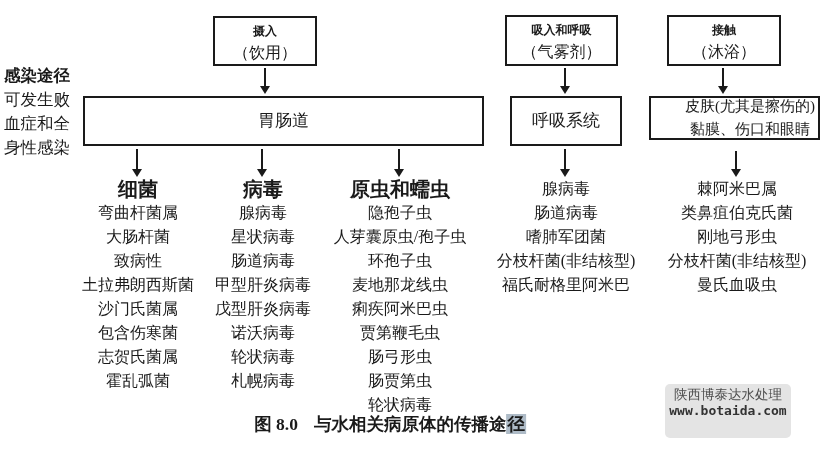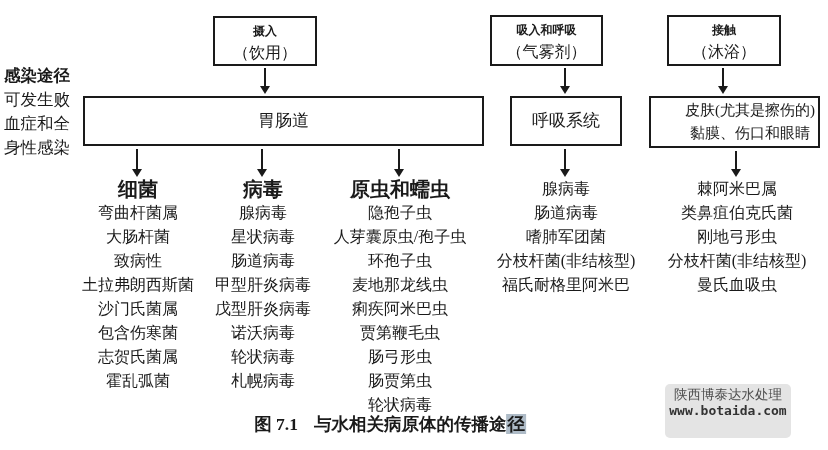--- a/index.html
+++ b/index.html
@@ -55,40 +55,40 @@
     <div class="hd">感染途径</div>
     <div>可发生败</div>
     <div>血症和全</div>
     <div>身性感染</div>
   </div>
 
   <div class="box" style="left:213px;top:16px;width:104px;height:50px;">
     <div class="b1">摄入</div>
     <div class="b2">（饮用）</div>
   </div>
-  <div class="box" style="left:490px;top:15px;width:113px;height:51px;">
+  <div class="box" style="left:505px;top:15px;width:113px;height:51px;">
     <div class="b1">吸入和呼吸</div>
     <div class="b2">（气雾剂）</div>
   </div>
   <div class="box" style="left:667px;top:15px;width:114px;height:51px;">
     <div class="b1">接触</div>
     <div class="b2">（沐浴）</div>
   </div>
 
   <div class="arrow" style="left:264px;top:68px;height:18px;"></div>
   <div class="arrow" style="left:564px;top:68px;height:18px;"></div>
   <div class="arrow" style="left:722px;top:68px;height:18px;"></div>
 
   <div class="box" style="left:83px;top:96px;width:401px;height:50px;">
     <div class="single">胃肠道</div>
   </div>
   <div class="box" style="left:510px;top:96px;width:112px;height:50px;">
     <div class="single">呼吸系统</div>
   </div>
-  <div class="box" style="left:649px;top:96px;width:171px;height:52px;padding-left:31px;">
+  <div class="box" style="left:649px;top:96px;width:171px;height:44px;padding-left:31px;">
     <div class="skin">皮肤(尤其是擦伤的)</div>
     <div class="skin">黏膜、伤口和眼睛</div>
   </div>
 
   <div class="arrow" style="left:136px;top:149px;height:20px;"></div>
   <div class="arrow" style="left:261px;top:149px;height:20px;"></div>
   <div class="arrow" style="left:398px;top:149px;height:20px;"></div>
   <div class="arrow" style="left:564px;top:149px;height:20px;"></div>
   <div class="arrow" style="left:735px;top:151px;height:18px;"></div>
 
@@ -139,21 +139,21 @@
 
   <div class="list" style="left:737px;">
     <div>棘阿米巴属</div>
     <div>类鼻疽伯克氏菌</div>
     <div>刚地弓形虫</div>
     <div>分枝杆菌(非结核型)</div>
     <div>曼氏血吸虫</div>
   </div>
 
   <div class="caption">
-    <span class="num">图 7.1</span><span>与水相关病原体的传播途</span><span class="hl" id="hl-char" style="background: rgb(174, 187, 199);">径</span>
+    <span class="num">图 8.0</span><span>与水相关病原体的传播途</span><span class="hl" id="hl-char" style="background: rgb(174, 187, 199);">径</span>
   </div>
 
   <div class="watermark">
     <div class="w1">陕西博泰达水处理</div>
     <div class="w2">www.botaida.com</div>
   </div>
 
 </div>
 
 </body></html>

